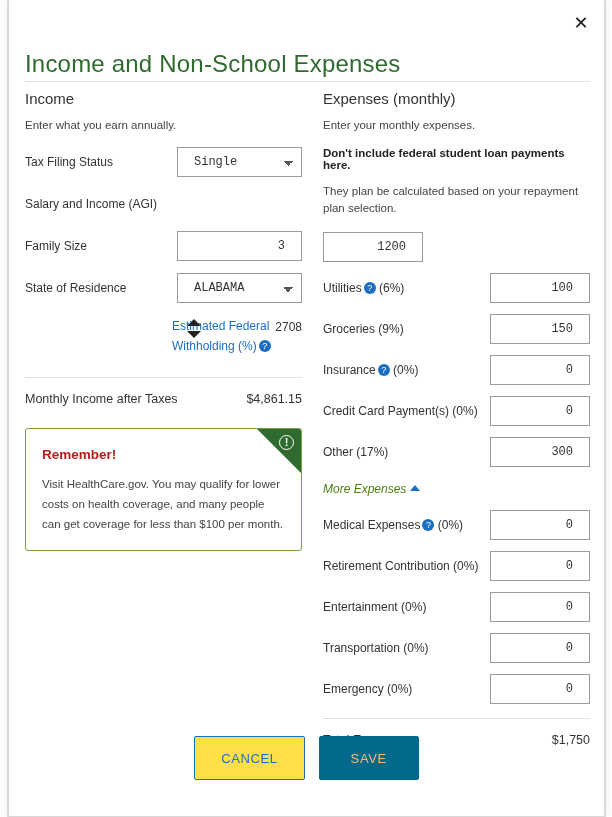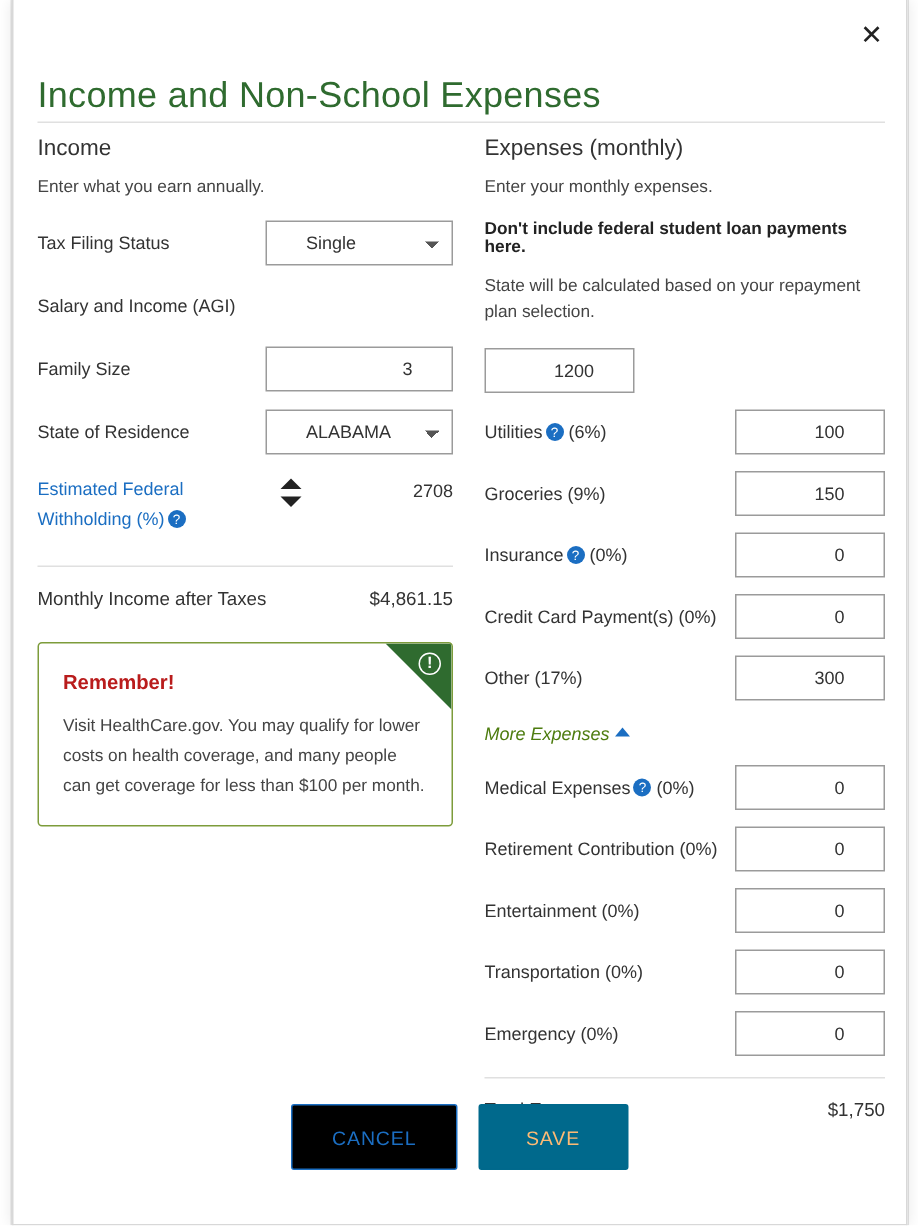--- a/index.html
+++ b/index.html
@@ -153,27 +153,27 @@
     color: #333;
     flex: 1;
     padding-top: 7px;
     line-height: 1.45;
   }
   .row .ctl { flex: 0 0 auto; }
 
   select.inp, input.inp {
     width: 125px;
     height: 30px;
-    padding: 0 26px;
+    padding: 0 16px;
     font-size: 12px;
     color: #333;
     border: 1px solid #9b9b9b;
     border-radius: 0;
     background: #fff;
-    font-family: Liberation Sans, sans-serif;
+    font-family: Liberation Mono, monospace;
   }
   input.inp { text-align: right; }
   select.inp {
     appearance: none;
     -webkit-appearance: none;
     text-align: left;
     background-image:
       linear-gradient(45deg, transparent 50%, #555 50%),
       linear-gradient(135deg, #555 50%, transparent 50%);
     background-position:
@@ -191,21 +191,21 @@
     color: #fff;
     font-size: 9px;
     line-height: 12px;
     text-align: center;
     vertical-align: 1px;
     margin-left: 2px;
     cursor: pointer;
   }
 
   
-  .wh-row { position: relative; min-height: 48px; }
+  .wh-row { position: relative; min-height: 48px; justify-content: flex-end; }
   .wh-lbl {
     width: 130px;
     font-size: 12px;
     color: #1b6ec2;
     line-height: 1.65;
     padding-top: 2px;
   }
   .spinner {
     position: absolute;
     left: 162px; top: 4px;
@@ -331,21 +331,21 @@
     font-family: "Liberation Sans", sans-serif;
     font-size: 13px;
     letter-spacing: 0.6px;
     height: 44px;
     min-width: 100px;
     padding: 0 26px;
     border-radius: 2px;
     cursor: pointer;
   }
   .btn-cancel {
-    background: #000000;
+    background: #fde047;
     color: #1b6ec2;
     border: 1px solid #1b6ec2;
   }
   .btn-save {
     background: #00698c;
     color: #fdba74;
     border: 1px solid #00698c;
   }
 </style>
 </head>
@@ -425,21 +425,21 @@
         <div class="ribbon-mark">!</div>
         <h4>Remember!</h4>
         <p>Visit HealthCare.gov. You may qualify for lower costs on health coverage, and many people can get coverage for less than $100 per month.</p>
       </div>
     </div>
 
     <div class="col col-right">
       <h3 class="col-head">Expenses (monthly)</h3>
       <p class="col-sub">Enter your monthly expenses.</p>
       <p class="warn-note">Don't include federal student loan payments here.</p>
-      <p class="note2">State will be calculated based on your repayment plan selection.</p>
+      <p class="note2">They plan be calculated based on your repayment plan selection.</p>
 
       <div class="exp-row">
         <input class="inp" type="text" value="1200" style="">
       </div>
 
       <div class="exp-row">
         <div class="lbl"><span class="link">Utilities</span><span class="help">?</span> <span>(6%)</span></div>
         <input class="inp" type="text" value="100" style="">
       </div>
 

